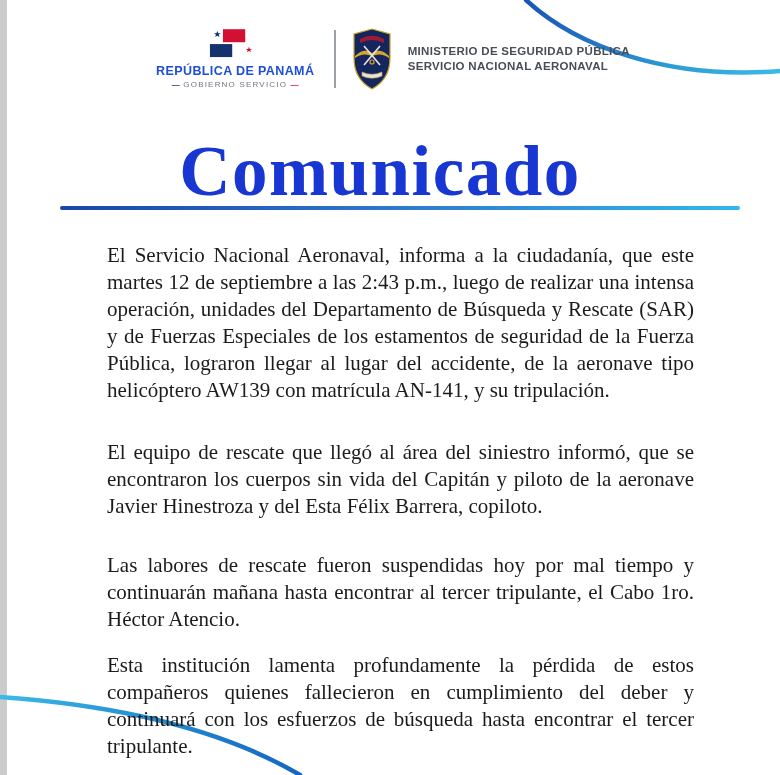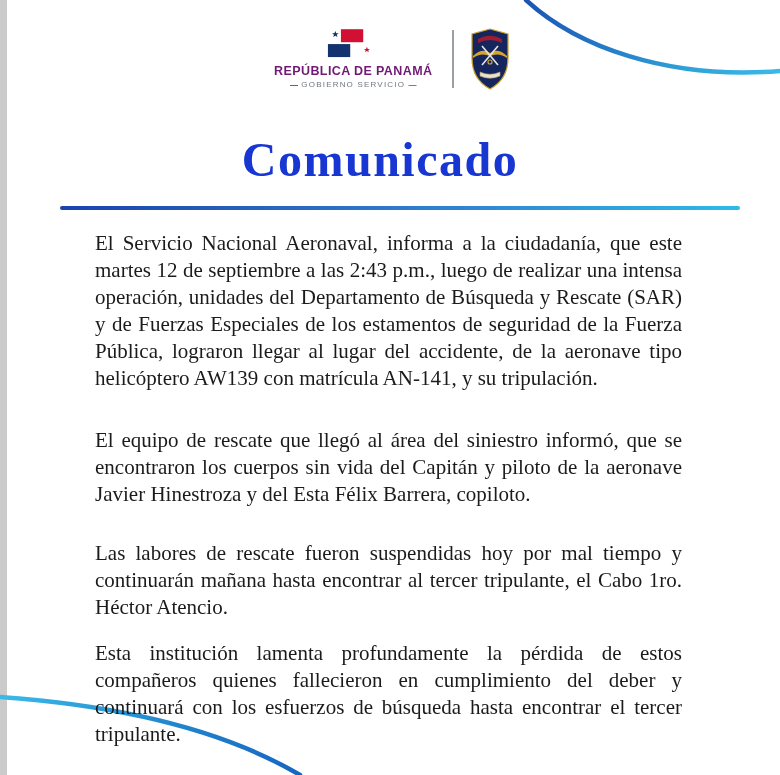--- a/index.html
+++ b/index.html
@@ -31,47 +31,47 @@
   .curve-bottom-left{position:absolute;left:0;bottom:0;}
 
   .header{
     position:absolute;top:28px;left:0;width:780px;
     display:flex;justify-content:center;align-items:center;gap:14px;
     font-family:"Liberation Sans","DejaVu Sans",sans-serif;
   }
   .gov-logo{width:170px;text-align:center;}
   .gov-logo .flag{display:block;margin:0 auto 3px auto;}
   .gov-name{
-    font-size:12.5px;font-weight:bold;color:#701a75;letter-spacing:.4px;white-space:nowrap;
+    font-size:12.5px;font-weight:bold;color:#1d4ed8;letter-spacing:.4px;white-space:nowrap;
   }
   .gov-sub{
     margin-top:2px;font-size:8px;color:#70777f;letter-spacing:1.2px;white-space:nowrap;
   }
   .gov-sub .dash{font-weight:bold;letter-spacing:0;}
   .gov-sub .dash-l{color:var(--flag-navy);}
   .gov-sub .dash-r{color:var(--flag-red);}
   .v-divider{width:1.5px;height:58px;background:#9aa0a6;}
   .crest{display:block;}
   .ministry{
     font-size:11.5px;font-weight:bold;color:var(--header-gray);
     letter-spacing:.3px;line-height:1.3;white-space:nowrap;
   }
   .title{
     position:absolute;top:136px;left:0;width:760px;margin:0;
     text-align:center;
-    font-size:48px;line-height:1;font-weight:bold;letter-spacing:1.5px;
+    font-size:71px;line-height:1;font-weight:bold;letter-spacing:1.5px;
     color:var(--title-blue);
   }
   .title-rule{
     position:absolute;top:206px;left:60px;width:680px;height:4px;
     background:linear-gradient(90deg,var(--rule-start) 0%,#2f7fd0 55%,var(--rule-end) 100%);
     border-radius:2px;
   }
   .para{
-    position:absolute;left:95px;width:587px;margin:0;
+    position:absolute;left:95px;width:587px;margin:12px;
     font-size:21px;line-height:27px;color:var(--text-color);
     text-align:justify;
   }
   .p1{top:230px;}
   .p2{top:427px;}
   .p3{top:540px;}
   .p4{top:640px;}
 </style>
 </head>
 <body>
@@ -125,20 +125,24 @@
       <path d="M22 1 L40 6 V30 C40 46 33 55 22 61 C11 55 4 46 4 30 V6 Z" fill="var(--crest-navy,#15265e)" stroke="#c9a227" stroke-width="1.2"></path>
       <path d="M10 11 Q22 4.5 34 11 L34 15 Q22 9 10 15 Z" fill="#9e1b32"></path>
       <path d="M5 28 Q14 19.5 22 25 L22 28 Q13 24 5 30 Z" fill="var(--crest-gold,#d4a72c)"></path>
       <path d="M39 28 Q30 19.5 22 25 L22 28 Q31 24 39 30 Z" fill="var(--crest-gold,#d4a72c)"></path>
       <line x1="14" y1="18" x2="30" y2="37" stroke="#e8e6df" stroke-width="1.6"></line>
       <line x1="30" y1="18" x2="14" y2="37" stroke="#e8e6df" stroke-width="1.6"></line>
       <circle cx="22" cy="34" r="2" fill="none" stroke="var(--crest-gold,#d4a72c)" stroke-width="1.2"></circle>
       <path d="M12 44 Q22 48.5 32 44 L32 48 Q22 52.5 12 48 Z" fill="#e9e2d0" stroke="#b49a5a" stroke-width="0.6"></path>
     </svg>
 
+    <div class="ministry">
+      <div>MINISTERIO DE SEGURIDAD PÚBLICA</div>
+      <div>SERVICIO NACIONAL AERONAVAL</div>
+    </div>
 
   </header>
 
   <h1 class="title">Comunicado</h1>
 
   <div class="title-rule"></div>
 
   <main>
     <p class="para p1">El Servicio Nacional Aeronaval, informa a la ciudadanía, que este martes 12 de septiembre a las 2:43 p.m., luego de realizar una intensa operación, unidades del Departamento de Búsqueda y Rescate (SAR) y de Fuerzas Especiales de los estamentos de seguridad de la Fuerza Pública, lograron llegar al lugar del accidente, de la aeronave tipo helicóptero AW139 con matrícula AN-141, y su tripulación.</p>
     <p class="para p2">El equipo de rescate que llegó al área del siniestro informó, que se encontraron los cuerpos sin vida del Capitán y piloto de la aeronave Javier Hinestroza y del Esta Félix Barrera, copiloto.</p>

